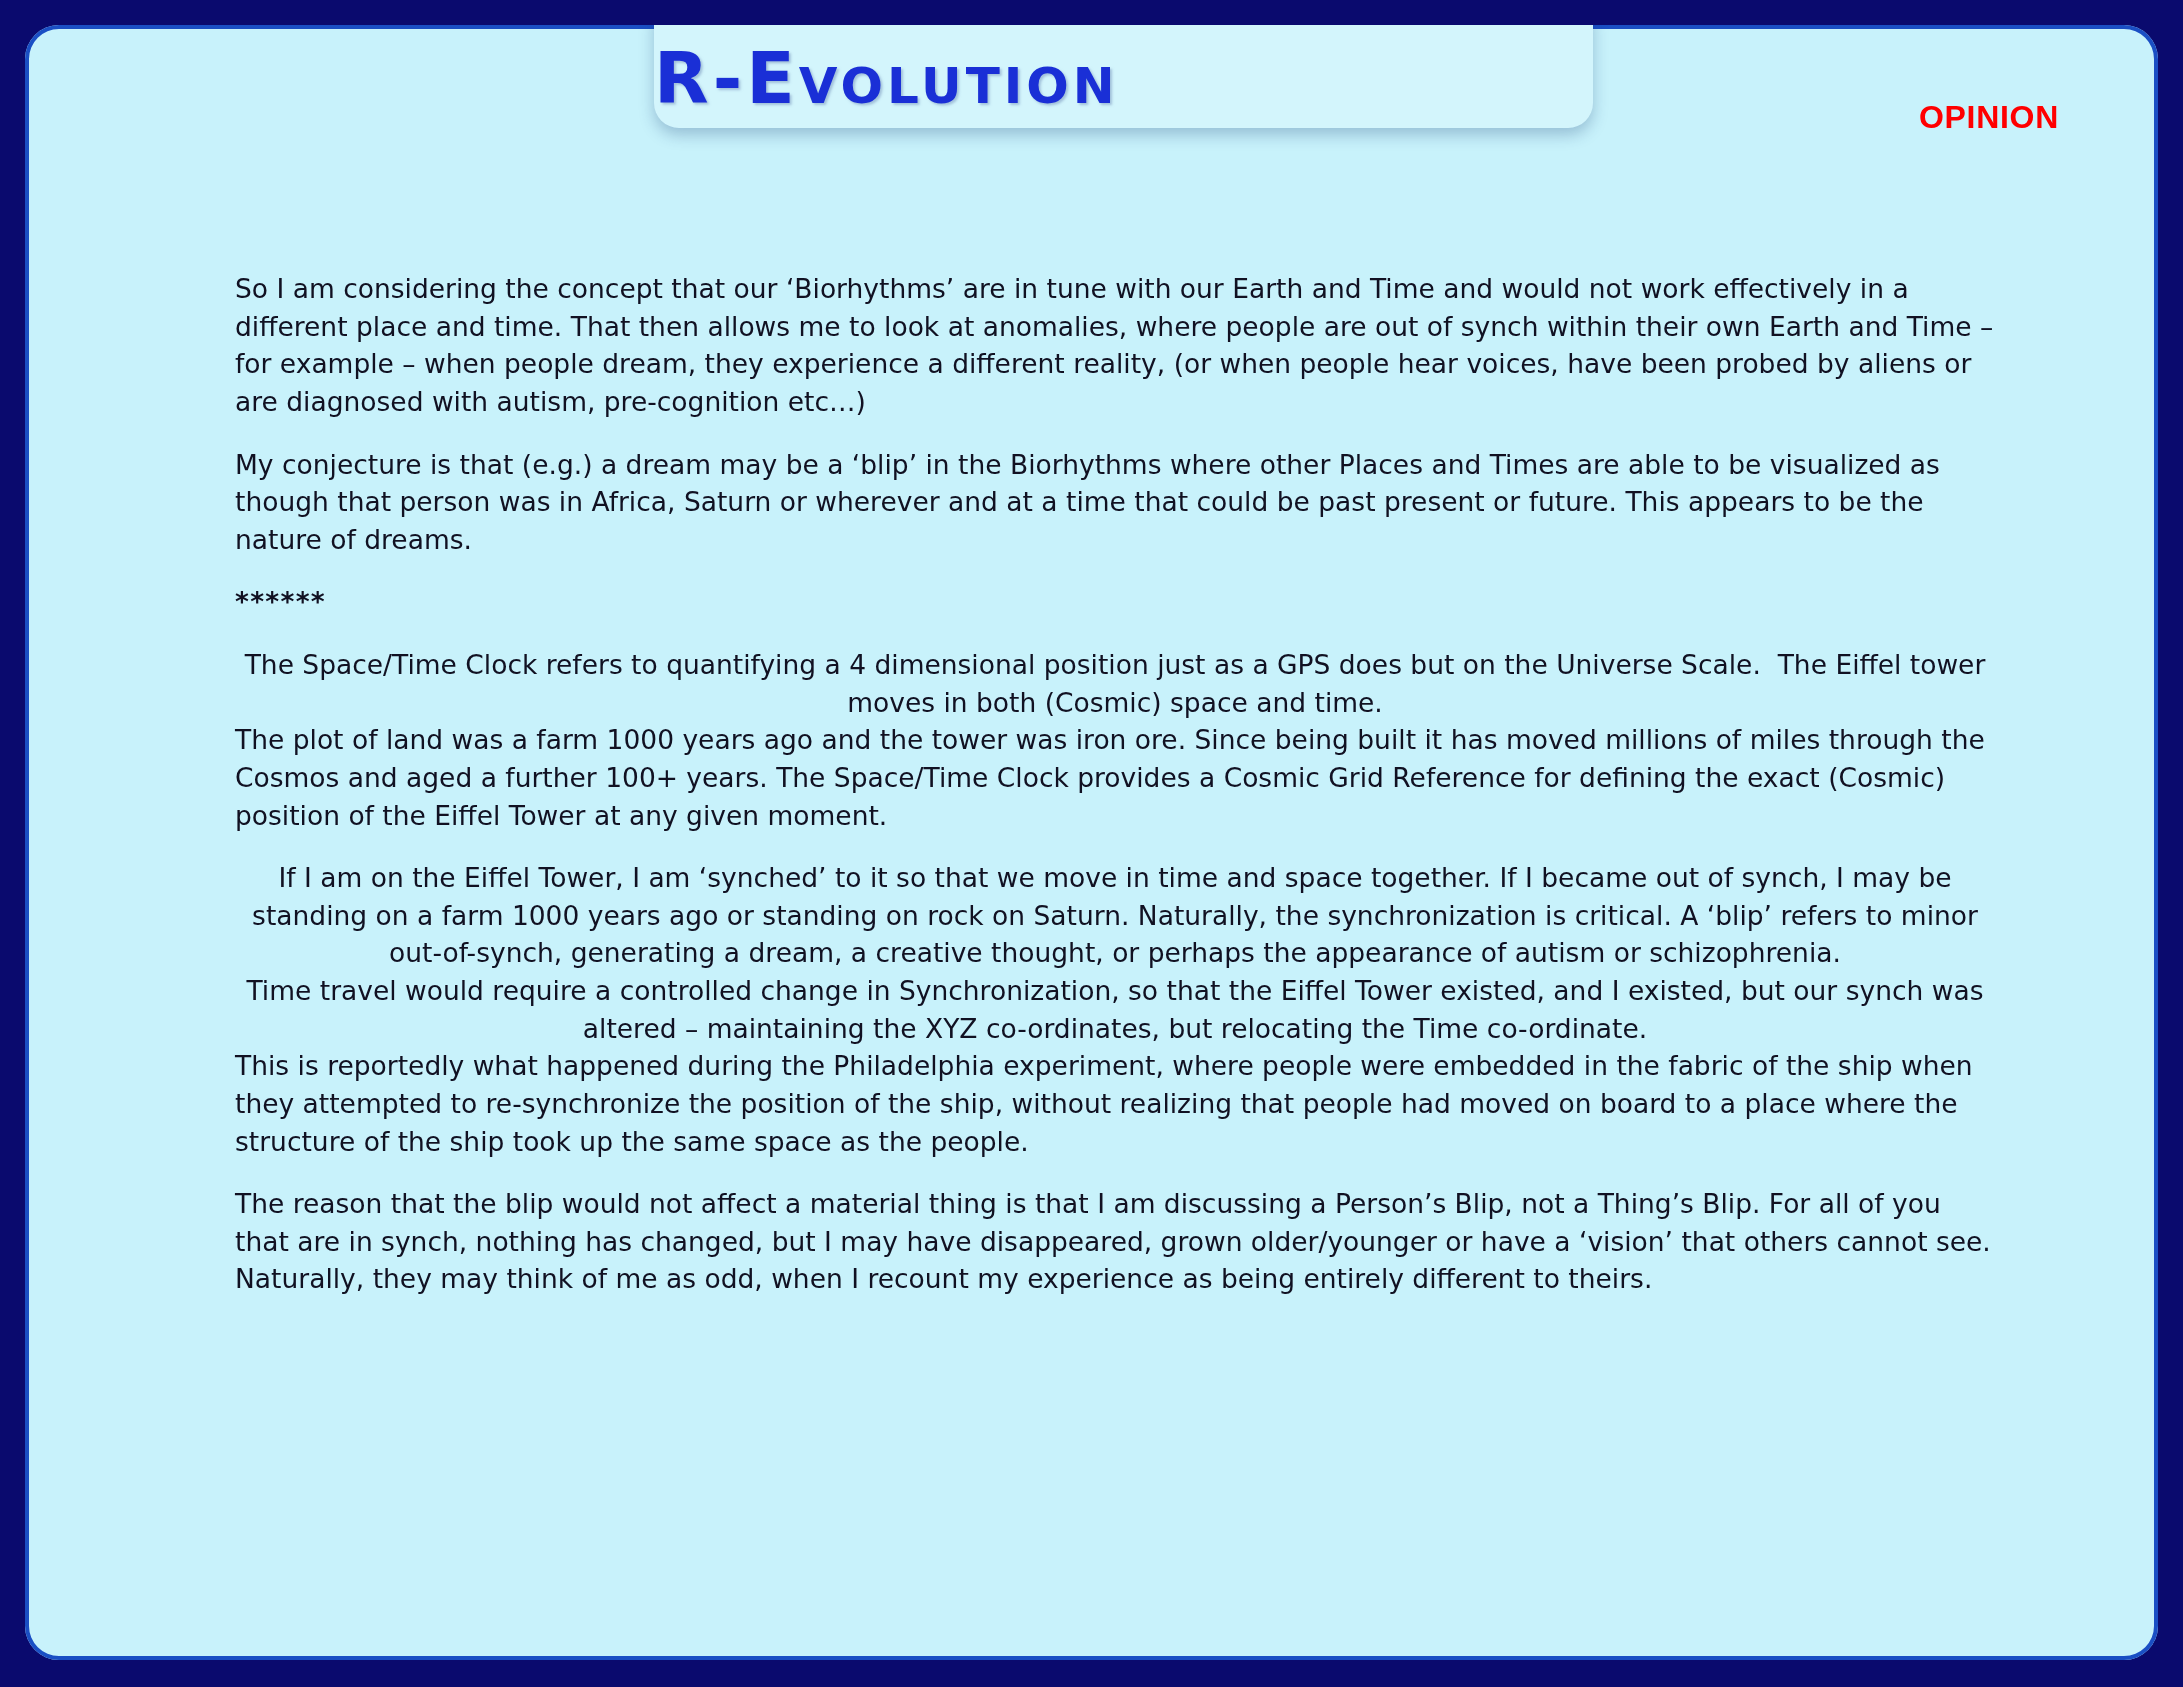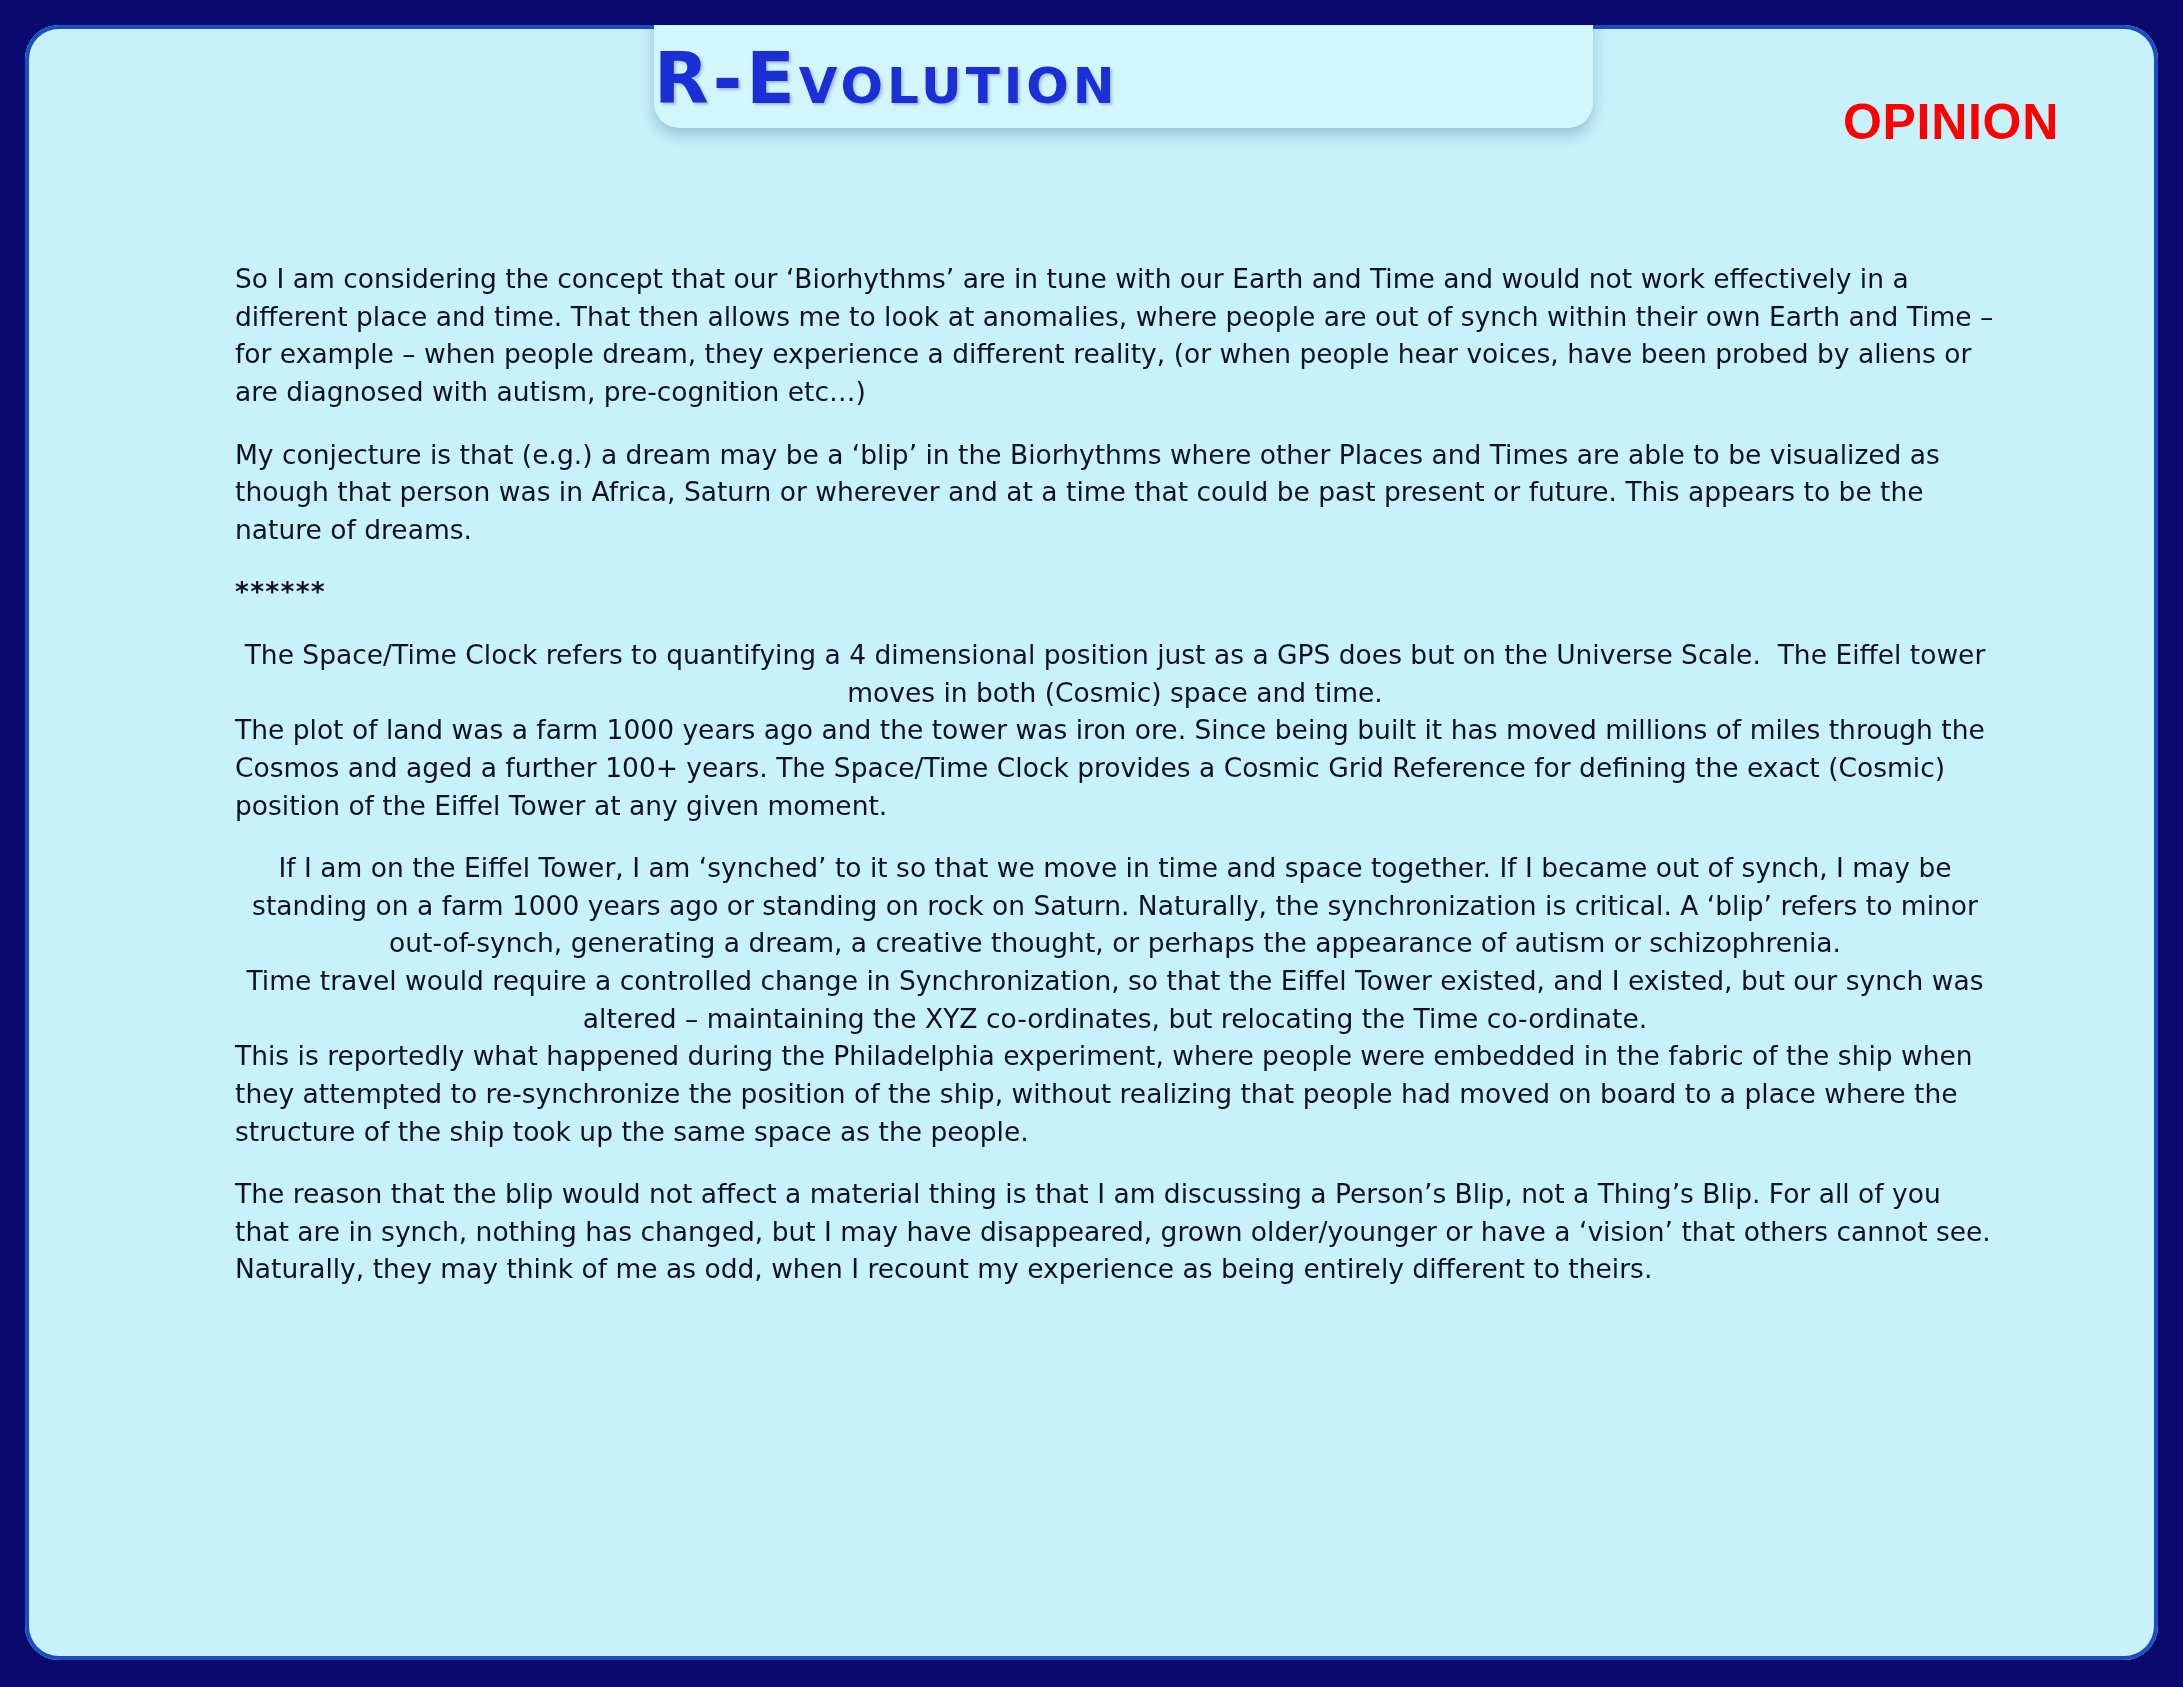--- a/index.html
+++ b/index.html
@@ -44,31 +44,31 @@
     font-size: 71px;
     font-weight: bold;
     letter-spacing: 4px;
     color: #1a2fd6;
     font-variant: small-caps;
     text-shadow: 2px 2px 2.6px rgba(120,150,190,0.55);
   }
   .opinion {
     position: absolute;
     right: 99px;
-    top: 68px;
+    top: 74px;
     font-family: "Liberation Sans", sans-serif;
-    font-size: 50px;
+    font-size: 32px;
     font-weight: bold;
     color: #ff0000;
     letter-spacing: 0.7px;
   }
   .body-copy {
     position: absolute;
     left: 210px;
-    top: 235px;
+    top: 245px;
     width: 1760px;
     font-family: "DejaVu Sans", sans-serif;
     font-size: 26.5px;
     line-height: 1.42;
     color: #111122;
   }
   .para {
     margin: 0 0 25px 0;
     white-space: pre-wrap;
   }

